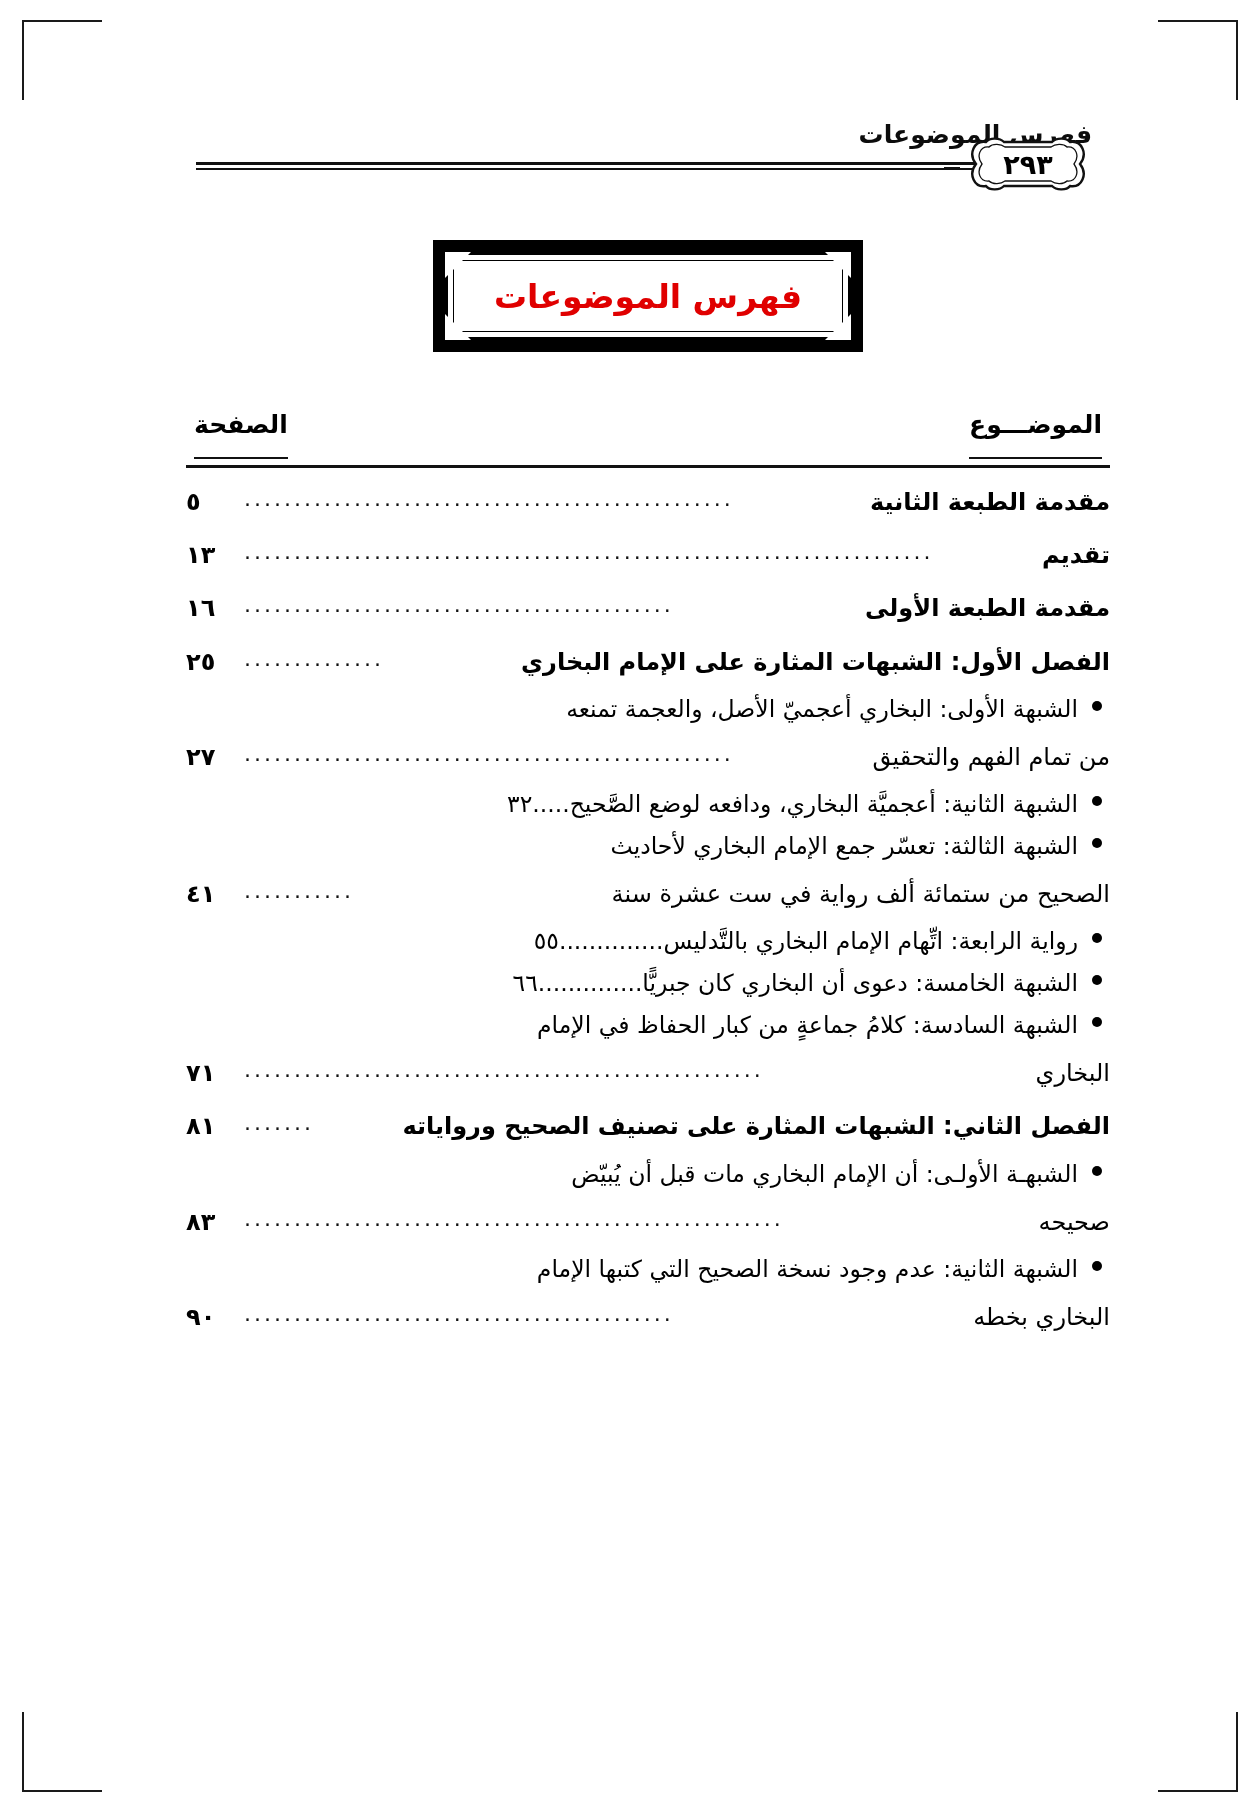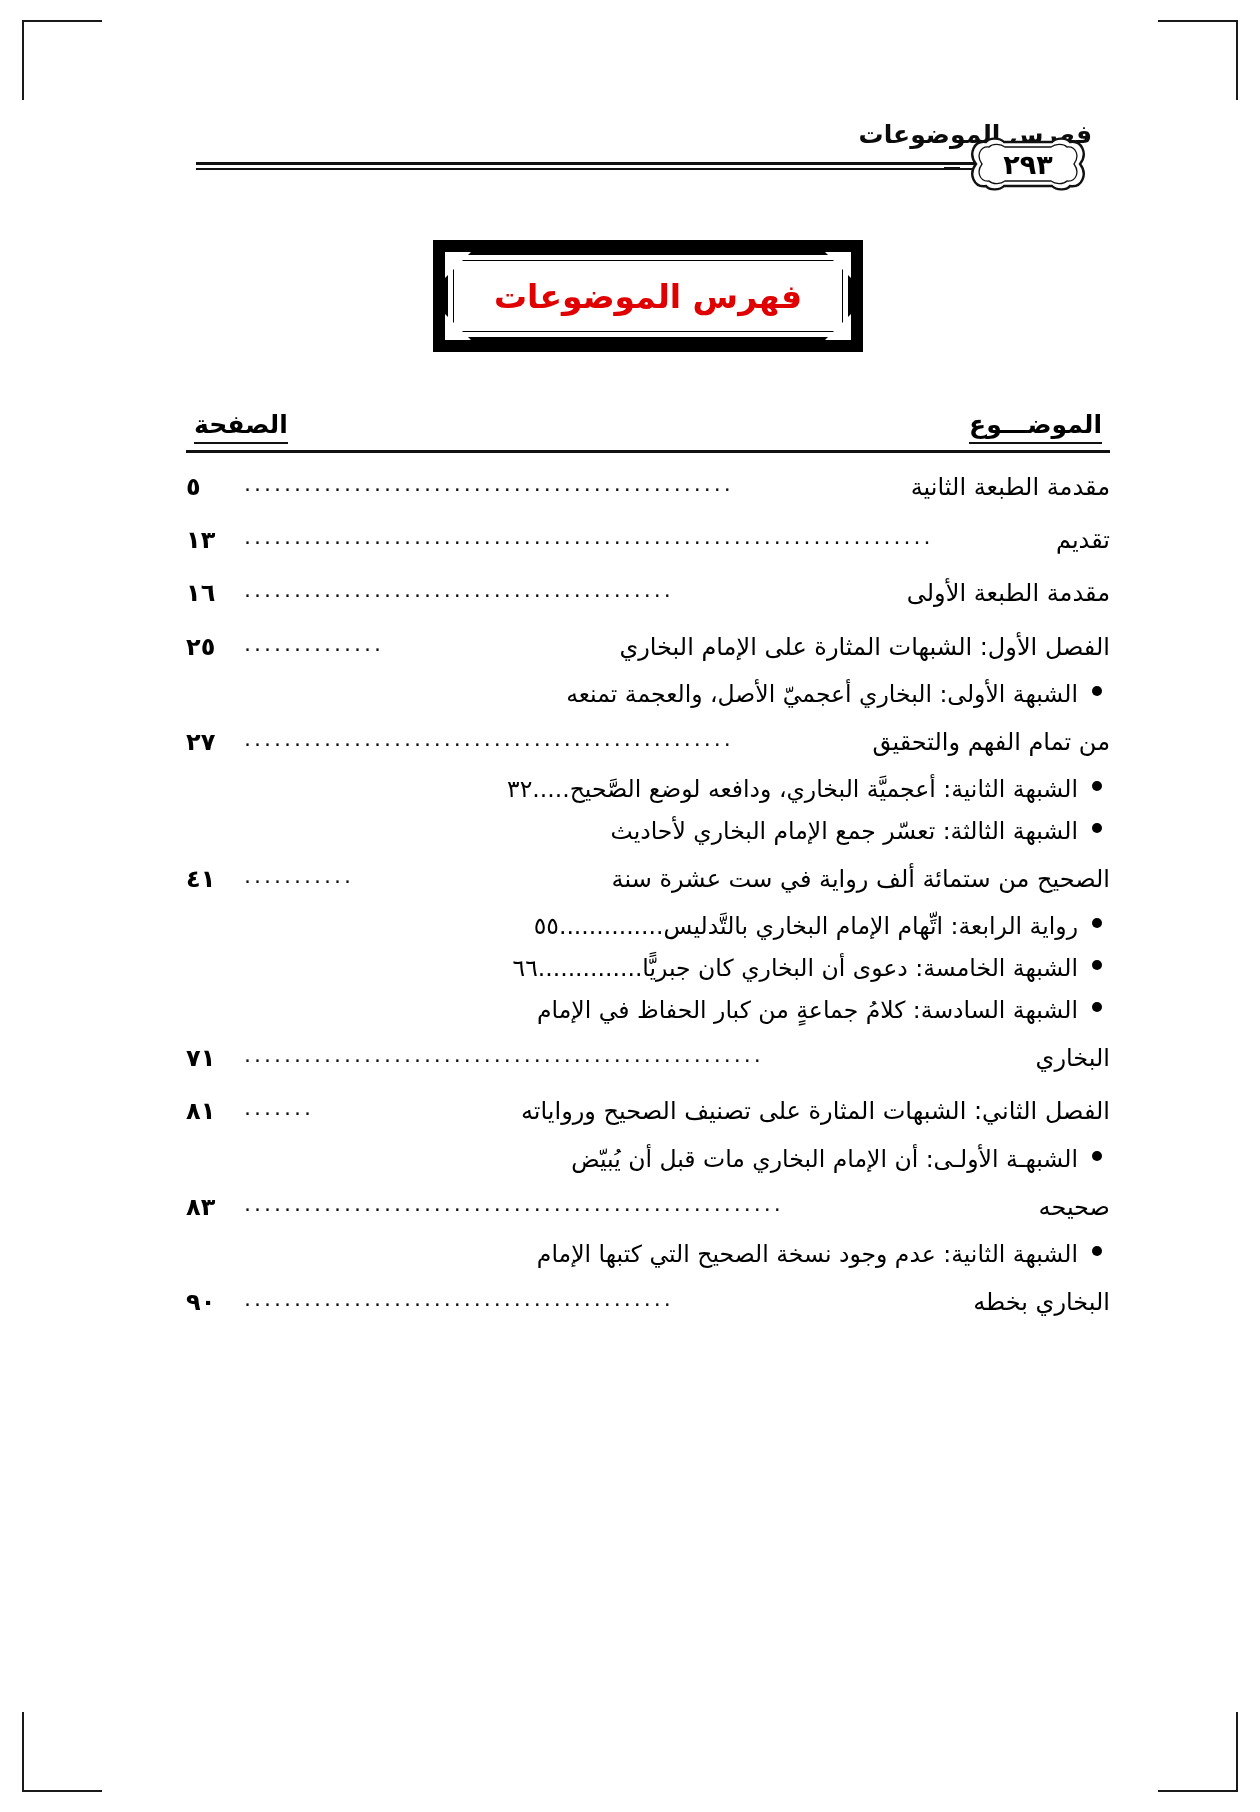--- a/index.html
+++ b/index.html
@@ -146,21 +146,21 @@
     display: flex;
     justify-content: space-between;
     align-items: flex-end;
     font-size: 25px;
     font-weight: bold;
     padding: 0 8px 6px 8px;
     border-bottom: 3px solid #111;
     letter-spacing: 1px;
   }
   .toc-head .col-page { text-decoration: none; }
-  .toc-head span { border-bottom: 2px solid #111; padding-bottom: 3px;}
+  .toc-head span { border-bottom: 2px solid #111; padding-bottom: 18px;}
 
   
   .entry {
     display: flex;
     align-items: baseline;
     margin-top: 16px;
     font-size: 24px;
     line-height: 1.55;
   }
   .entry .txt {
@@ -178,21 +178,21 @@
     direction: ltr;
     text-align: left;
   }
   .entry .pg {
     flex: 0 0 auto;
     font-size: 24px;
     min-width: 48px;
     text-align: left;
     font-weight: bold;
   }
-  .entry.bold .txt { font-weight: normal; }
+  .entry.bold .txt { font-weight: bold; }
   .entry.bold .pg { font-weight: bold; }
 
   
   .sub {
     margin-top: 14px;
     padding-right: 0;
     font-size: 23.5px;
   }
   .sub .line1 {
     display: flex;

